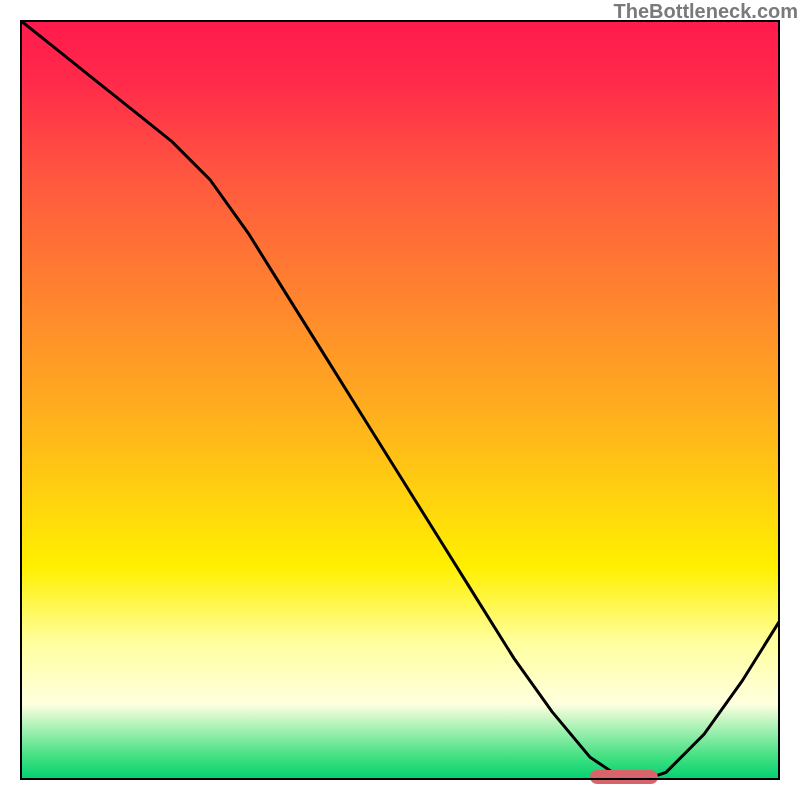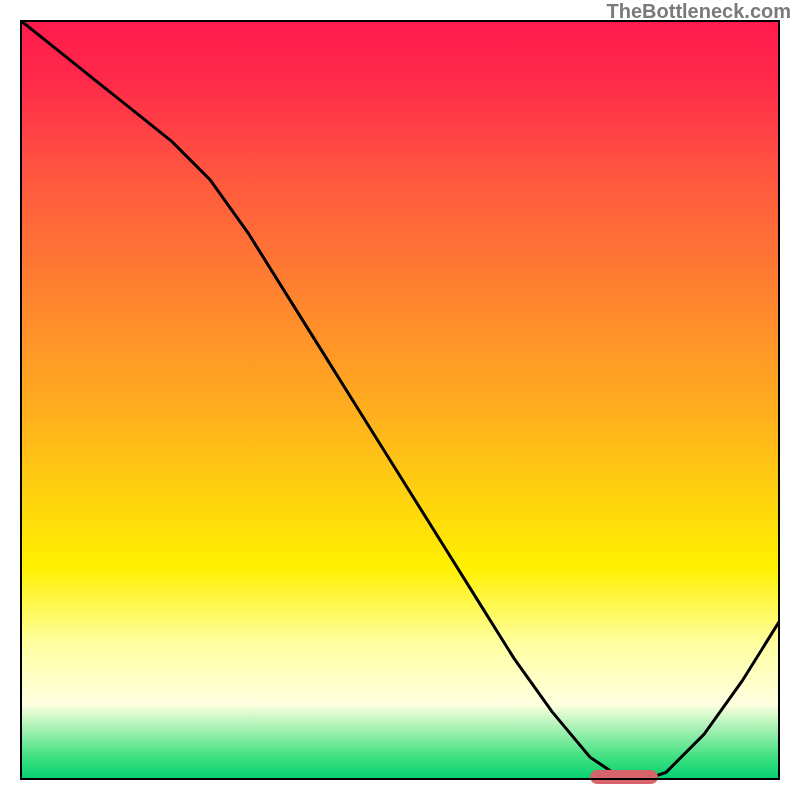--- a/index.html
+++ b/index.html
@@ -47,21 +47,21 @@
   .curve-svg {
     position: absolute;
     left: 20px;
     top: 20px;
     width: 760px;
     height: 760px;
   }
   .watermark {
     position: absolute;
     top: 0px;
-    right: 9px;
+    right: 2px;
     font-family: Arial, Helvetica, sans-serif;
     font-size: 20px;
     font-weight: bold;
     color: #7a7a7a;
   }
   .marker {
     position: absolute;
     height: 14px;
     border-radius: 7px;
     background: #d8646b;

